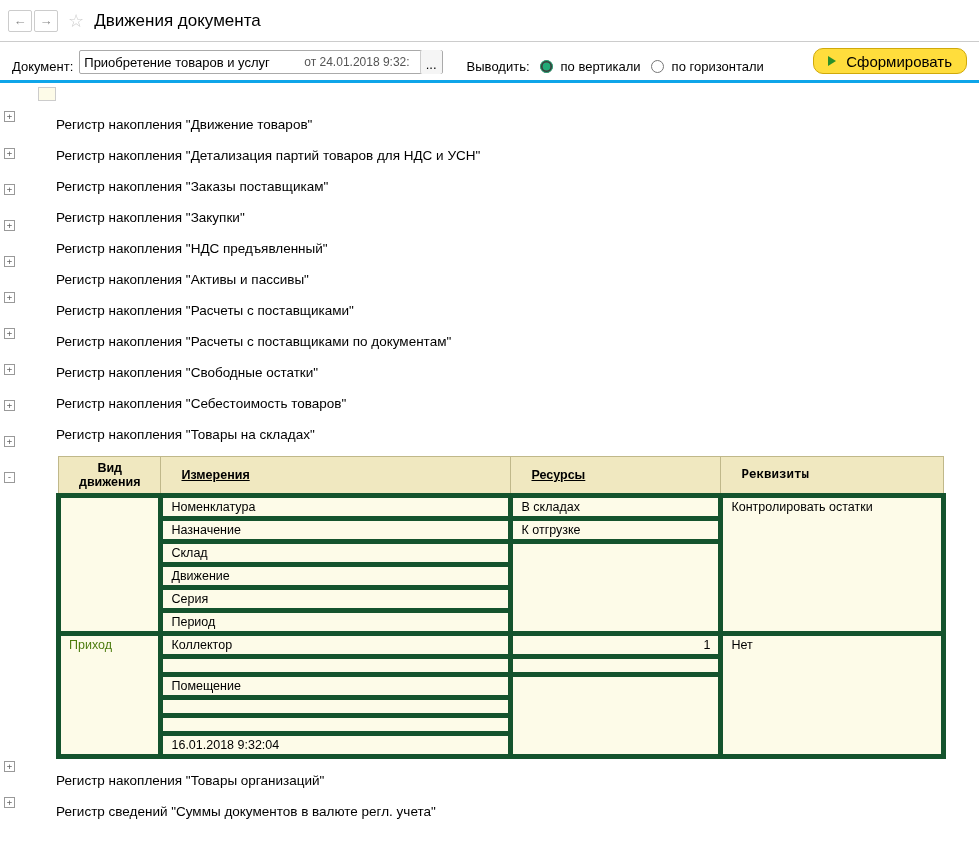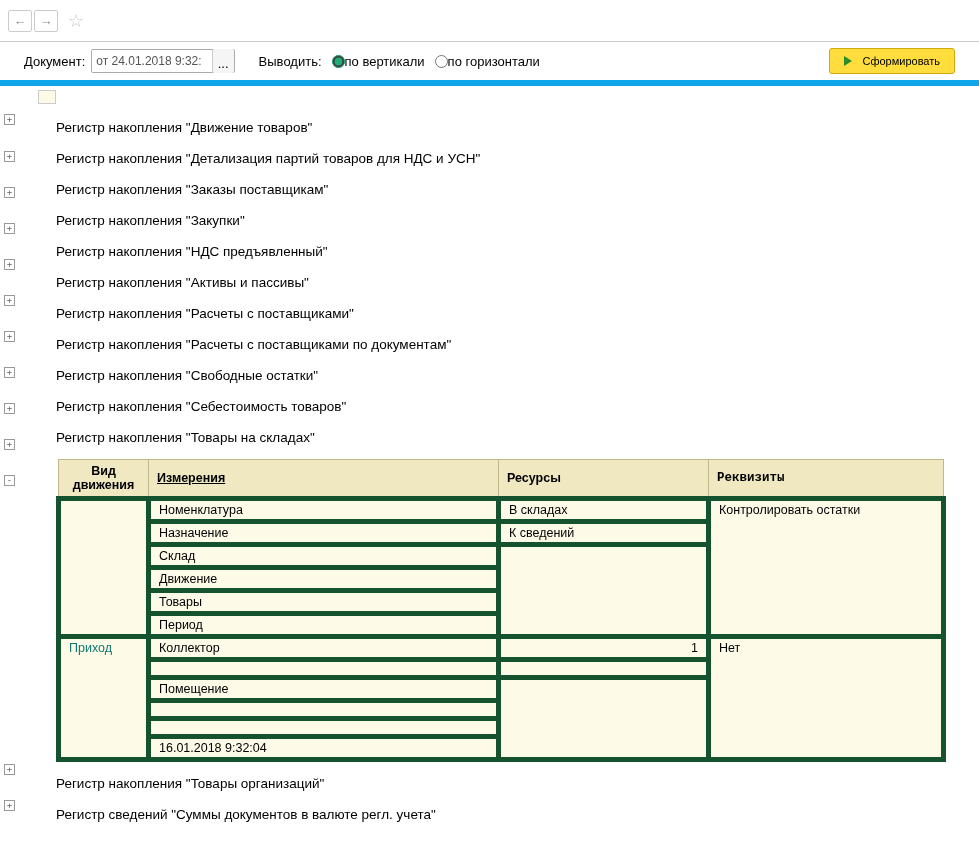--- a/index.html
+++ b/index.html
@@ -1,59 +1,61 @@
 <!DOCTYPE html>
 <html><head>
   <meta charset="utf-8">
   <style>
     * { box-sizing: border-box; margin: 0; padding: 0; }
     body { font-family: Arial, sans-serif; font-size: 13px; background: #fff; color: #000; width: 979px; }
     .titlebar { display: flex; align-items: center; padding: 4px 8px; border-bottom: 1px solid #ccc; background: #fff; height: 42px; }
     .nav-btn { width: 24px; height: 22px; border: 1px solid #ccc; background: #fff; margin-right: 2px; display: flex; align-items: center; justify-content: center; cursor: pointer; color: #888; border-radius: 2px; }
     .star-icon { margin: 0 10px 0 8px; font-size: 18px; color: #ccc; cursor: pointer; }
     .page-title { font-size: 17px; font-weight: normal; }
-    .toolbar { display: flex; align-items: center; padding: 6px 24px; border-bottom: 6px solid #0ea5e9; gap: 6px; font-size: 13px; }
+    .toolbar { display: flex; align-items: flex-end; padding: 6px 12px; border-bottom: 3px solid #0ea5e9; gap: 6px; font-size: 13px; }
     .toolbar label { white-space: nowrap; }
     .doc-input { border: 1px solid #aaa; padding: 3px 6px; font-size: 13px; width: 220px; height: 24px; border-radius: 2px; }
     .date-text { font-size: 12px; color: #555; margin-right: 10px;}
     .dots-btn { width: 22px; height: 24px; border: 1px solid #aaa; background: #f5f5f5; cursor: pointer; display: flex; align-items: flex-end; justify-content: center; padding-bottom: 2px; border-radius: 2px; }
-    .radio-wrap { display: inline-flex; align-items: center; gap: 0; margin-left: 4px; cursor: pointer; }
+    .radio-wrap { display: inline-flex; align-items: center; gap: 8px; margin-left: 4px; cursor: pointer; }
     .radio-wrap input { accent-color: #2a7; }
-    .gen-btn { display: inline-flex; align-items: center; gap: 10px; background: #ffdd3c; border: 1px solid #d0a90a; padding: 4px 14px; font-size: 11px; cursor: pointer; height: 26px; border-radius: 3px; }
+    .gen-btn { display: inline-flex; align-items: center; gap: 10px; background: #ffdd3c; border: 1px solid #d0a90a; padding: 4px 14px; font-size: 15px; cursor: pointer; height: 26px; border-radius: 10px; }
     .gen-btn .tri { width: 0; height: 0; border-top: 5px solid transparent; border-bottom: 5px solid transparent; border-left: 8px solid #2a8f2a; }
     .spacer { flex: 1; }
     .content-area { display: flex; position: relative; }
     .gutter { width: 30px; position: relative; flex-shrink: 0; }
     .tree-btn { position: absolute; width: 11px; height: 11px; border: 1px solid #999; font-size: 9px; line-height: 8px; text-align: center; cursor: pointer; background: #fff; color: #666; font-family: monospace; }
     .main-col { flex: 1; padding-top: 4px; }
     .cell-corner { width: 18px; height: 14px; border: 1px solid #ccc; background: #fdfbe8; margin-left: 8px; margin-bottom: 8px; }
     .reg-line { padding: 8px 0 8px 26px; font-size: 13.5px; }
     .data-table { border-collapse: collapse; margin: 6px 0 6px 26px; width: 890px; }
-    .data-table th { background: #f0e8c0; border: 1px solid #c0b88a; padding: 4px 8px; text-align: left; font-weight: bold; font-size: 12.5px; vertical-align: middle; }
+    .data-table th { background: #f0e8c0; border: 1px solid #c0b88a; padding: 4px 20px; text-align: left; font-weight: bold; font-size: 12.5px; vertical-align: middle; }
     .data-table th.center { text-align: center; }
     .data-table td { border: 5px solid #14532d; padding: 2px 8px; font-size: 12.5px; background: #fdfbe8; vertical-align: top; height: 18px; }
     .data-table td.num { text-align: right; }
-    .green { color: #0f766e; }
+    .green { color: #4d7c0f; }
     .col-vid { width: 90px; }
     .col-izm { width: 350px; text-decoration: underline; }
-    .col-res { width: 210px; }
+    .col-res { width: 210px; text-decoration: underline; }
     .col-req { width: auto; font-family: Liberation Mono, monospace; }
   </style>
 </head>
 <body>
 
 <div class="titlebar">
   <div class="nav-btn">←</div>
   <div class="nav-btn">→</div>
   <span class="star-icon">☆</span>
+  <span class="page-title">Движения документа</span>
 </div>
 
 <div class="toolbar">
   <label>Документ:</label>
   <div style="display:flex; align-items:center; border:1px solid #aaa; border-radius:2px; height:24px; padding-left:4px;">
+    <input class="doc-input" style="border: none; height: 20px; padding: 0px;" value="Приобретение товаров и услуг">
     <span class="date-text">от 24.01.2018 9:32:</span>
     <div class="dots-btn" style="border:none; border-left:1px solid #ccc;">...</div>
   </div>
   <span style="width:12px;"></span>
   <label>Выводить:</label>
   <label class="radio-wrap">
     <input type="radio" name="out" checked="" style="">
     <span>по вертикали</span>
   </label>
   <label class="radio-wrap">
@@ -107,31 +109,31 @@
         <th class="col-req">Реквизиты</th>
       </tr>
       <tr>
         <td rowspan="6"></td>
         <td>Номенклатура</td>
         <td>В складах</td>
         <td rowspan="6">Контролировать остатки</td>
       </tr>
       <tr>
         <td>Назначение</td>
-        <td>К сведений</td>
+        <td>К отгрузке</td>
       </tr>
       <tr>
         <td>Склад</td>
         <td rowspan="4"></td>
       </tr>
       <tr>
             <td>Движение</td>
           </tr>
       <tr>
-            <td>Товары</td>
+            <td>Серия</td>
           </tr>
       <tr>
             <td>Период</td>
           </tr>
       <tr>
         <td rowspan="6" class="green">Приход</td>
         <td>Коллектор</td>
         <td class="num">1</td>
         <td rowspan="6">Нет</td>
       </tr>

